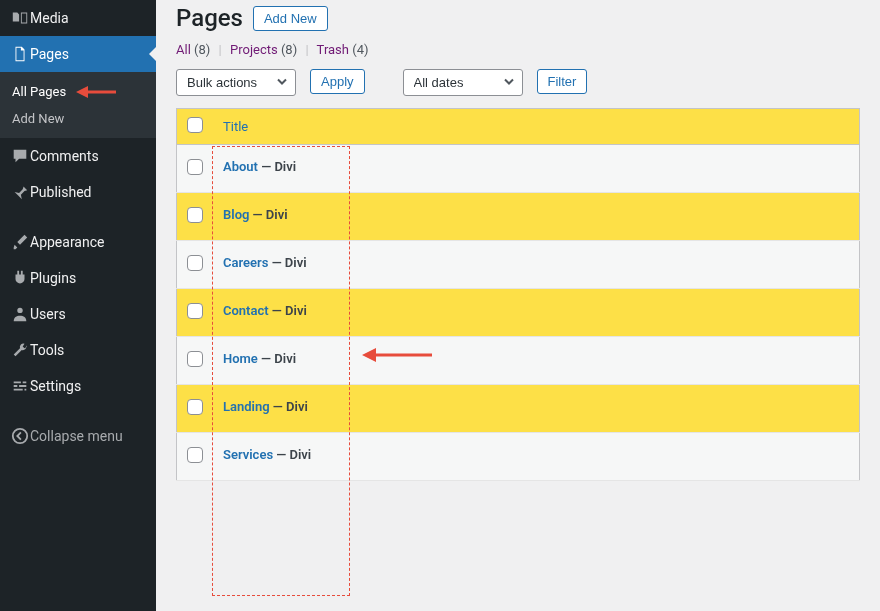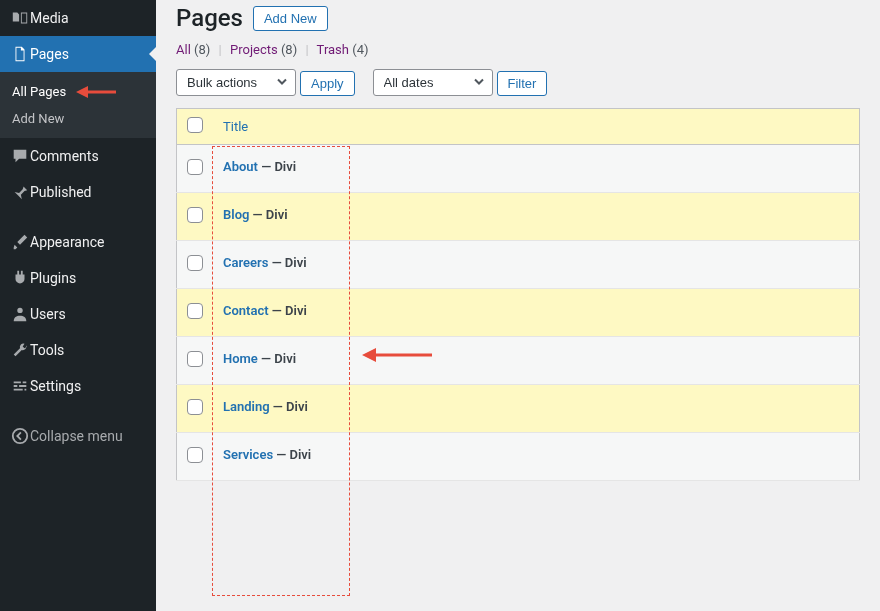--- a/index.html
+++ b/index.html
@@ -21,28 +21,28 @@
   .main { position:absolute; left:156px; top:0; right:0; height:611px; padding: 0 20px; background:#f0f0f1; }
   .heading-row { display:flex; align-items:center; gap:10px; padding-top:4px; }
   h1.page-title { font-size: 24px; font-weight: 500; color:#1d2327; }
   .btn-outline { border:1px solid #2271b1; color:#2271b1; background:#fff; padding:4px 10px; border-radius:3px; font-size:13px; cursor:pointer; }
 
   .subsubsub { margin: 10px 0 12px 0; font-size:13px; color:#646970; }
   .subsubsub a { color:#701a75; text-decoration:none; }
   .subsubsub .sep { color:#c3c4c7; padding:0 5px; }
   .count { color:#50575e; }
 
-  .toolbar-row { display:flex; gap:4px; align-items:flex-end; margin-bottom:12px; }
+  .toolbar-row { display:flex; gap:14px; align-items:flex-start; margin-bottom:12px; }
   .select { position:relative; display:inline-block; }
   .select select { appearance:none; -webkit-appearance:none; border:1px solid #8c8f94; background:#fff; padding:5px 28px 5px 10px; border-radius:3px; font-size:13px; color:#2c3338; min-width:120px; }
   .select .chev { position:absolute; right:8px; top:50%; transform:translateY(-50%); pointer-events:none; color:#50575e; }
   .gap { width:10px; display:inline-block; }
 
   
-  table.list { width:100%; border-collapse:collapse; background:#fef9c3; border:1px solid #c3c4c7; }
+  table.list { width:100%; border-collapse:collapse; background:#fde047; border:1px solid #c3c4c7; }
   table.list thead th { text-align:left; border-bottom:1px solid #c3c4c7; padding:8px 10px; font-weight:400; }
   table.list thead th a { color:#2271b1; text-decoration:none; }
   table.list tbody td { padding: 14px 10px; border-bottom:1px solid #e5e5e5; vertical-align:top; }
   table.list tbody tr:nth-child(odd) td { background:#f6f7f7; }
   .col-cb { width:30px; text-align:center; }
   .row-title { color:#2271b1; font-weight:600; text-decoration:none; }
   .row-suffix { color:#3c434a; font-weight:600; }
   input.cb { width:16px; height:16px; border:1px solid #8c8f94; border-radius:4px; appearance:none; background:#fff; cursor:pointer; }
   input.cb:checked { background:#2271b1; }
 

